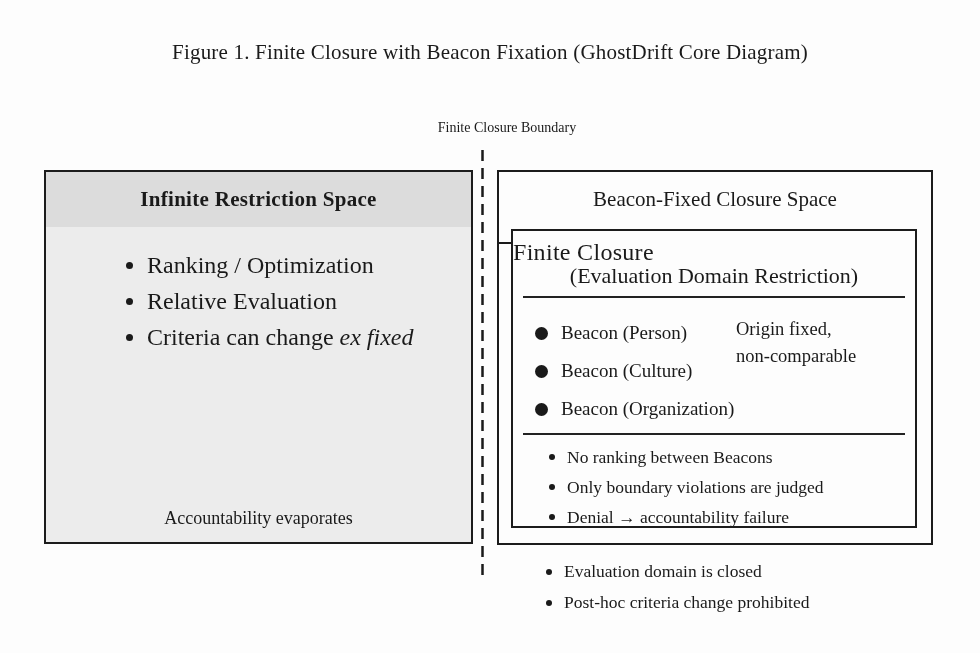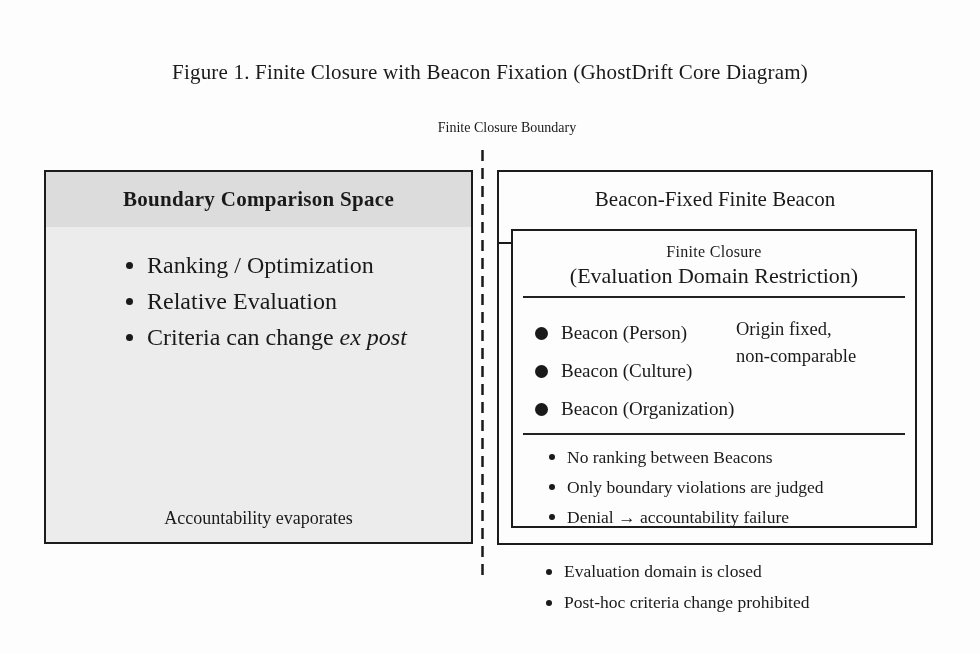--- a/index.html
+++ b/index.html
@@ -9,21 +9,21 @@
     height: 653px;
     background: #fdfdfd;
     font-family: "Liberation Serif", serif;
     color: #1a1a1a;
     overflow: hidden;
   }
 
   
   .figure-title {
     position: absolute;
-    top: 60px; left: 0; width: 100%;
+    top: 40px; left: 0; width: 100%;
     text-align: center;
     font-size: 21px;
     letter-spacing: 0.2px;
   }
   .boundary-label {
     position: absolute;
     top: 120px; left: 367px; width: 280px;
     text-align: center;
     font-size: 14px;
   }
@@ -90,22 +90,21 @@
   .inner-box {
     position: absolute;
     left: 12px; top: 57px;
     width: 406px; height: 299px;
     border: 2px solid #1c1c1c;
     box-sizing: border-box;
     background: #fdfdfd;
   }
   .closure-title {
     margin-top: 9px;
-    text-align: center;
-    font-size: 16px;
+    font-size: 24px;
     line-height: 24px;
     letter-spacing: 0.3px;
   }
   .closure-subtitle {
     margin-top: 1px;
     text-align: center;
     font-size: 22px;
     line-height: 22px;
   }
   .divider {
@@ -144,43 +143,43 @@
   <div class="figure-title">Figure 1. Finite Closure with Beacon Fixation (GhostDrift Core Diagram)</div>
 
   <div class="boundary-label">Finite Closure Boundary</div>
   <div class="boundary-line">
     <svg width="5" height="428">
       <line x1="2.5" y1="0" x2="2.5" y2="428" stroke="#1a1a1a" stroke-width="2.5" stroke-dasharray="11 7"></line>
     </svg>
   </div>
 
   <div class="panel panel-left">
-    <div class="panel-header">Boundary Comparison Space</div>
+    <div class="panel-header">Infinite Restriction Space</div>
     <div class="left-list">
       <div class="row">
         <span class="dot dot-md"></span>
         <span>Ranking / Optimization</span>
       </div>
       <div class="row">
         <span class="dot dot-md"></span>
         <span>Relative Evaluation</span>
       </div>
       <div class="row">
         <span class="dot dot-md"></span>
         <span>
           <span>Criteria can change</span>
-          <span class="italic-part">ex post</span>
+          <span class="italic-part">ex fixed</span>
         </span>
       </div>
     </div>
     <div class="panel-footer">Accountability evaporates</div>
   </div>
 
   <div class="panel panel-right">
-    <div class="panel-header">Beacon-Fixed Finite Beacon</div>
+    <div class="panel-header">Beacon-Fixed Closure Space</div>
     <div class="connector"></div>
 
     <div class="inner-box">
       <div class="closure-title">Finite Closure</div>
       <div class="closure-subtitle">(Evaluation Domain Restriction)</div>
       <hr class="divider">
 
       <div class="beacon-section">
         <div class="row">
           <span class="dot dot-lg"></span>

